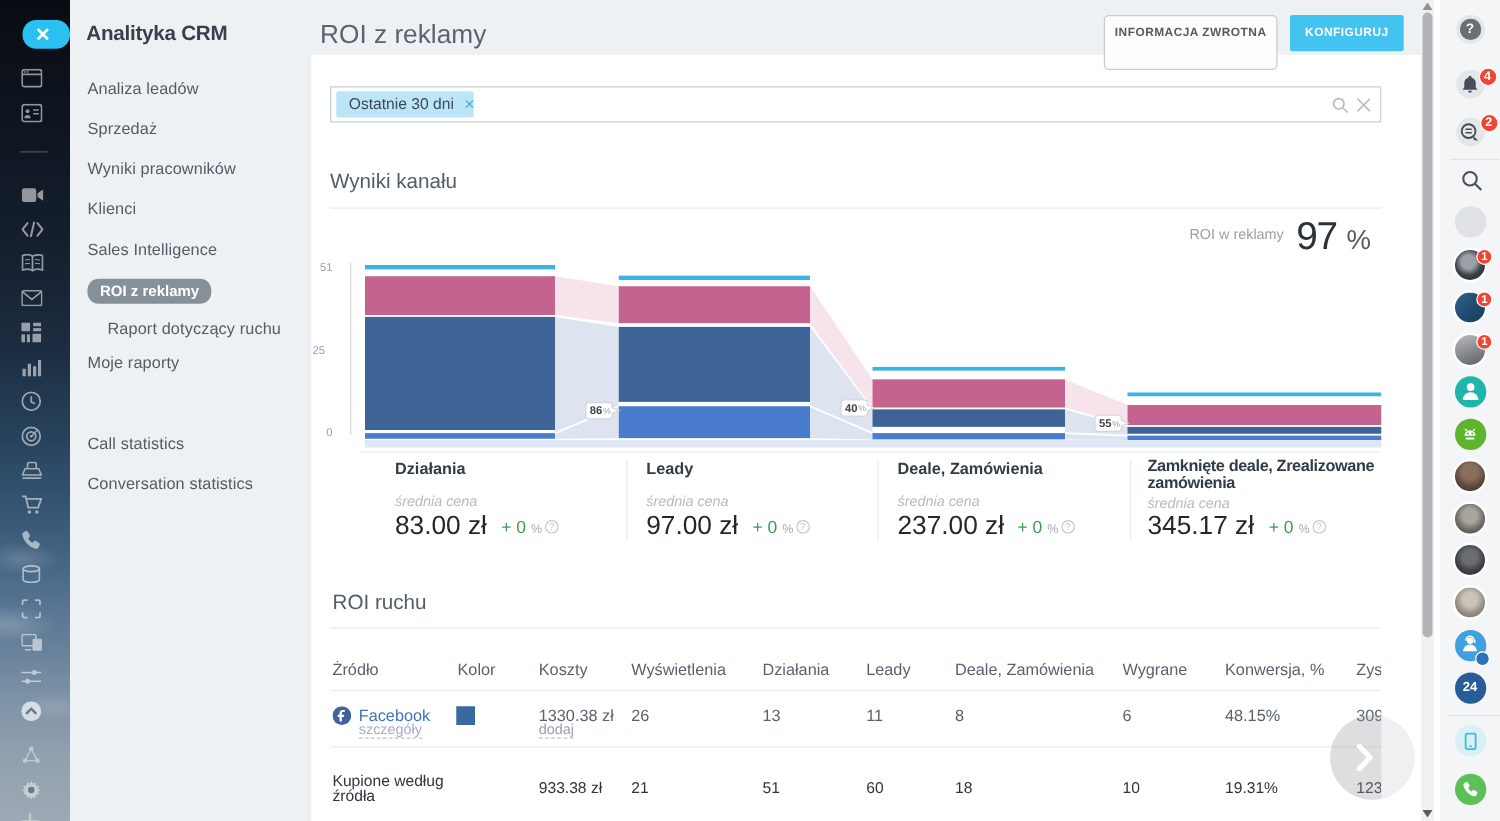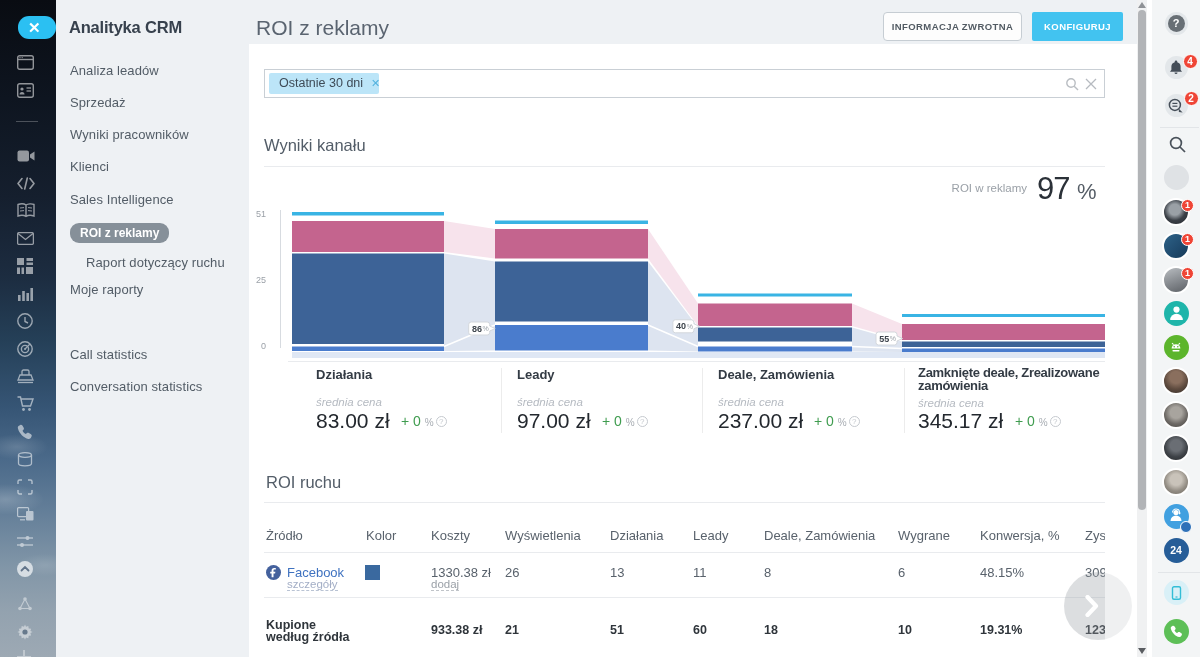--- a/index.html
+++ b/index.html
@@ -16,21 +16,21 @@
 #xbtn { left:18px; top:16px; width:38px; height:23px; background:#2bc0f2; border-radius:11px; }
 #xbtn span { position:absolute; left:10px; top:3px; color:#fff; font-size:15px; font-weight:bold; }
 
 
 #menutitle { left:69px; top:17.5px; font-size:16.5px; font-weight:bold; color:#37414d; letter-spacing:-0.2px; }
 .mitem { position:absolute; left:70px; font-size:13px; color:#525c66; letter-spacing:0.1px; white-space:nowrap; }
 #roipill { left:70px; top:222.5px; background:#869099; color:#fff; font-size:12px; font-weight:bold; padding:3px 10px 3px 10px; border-radius:9px; white-space:nowrap; }
 
 
 #pagetitle { left:256px; top:16px; font-size:21px; color:#5a6470; }
-#btn1 { left:883px; top:12px; width:139px; height:29px; background:#fdfdfd; border:1px solid #c6cdd3; border-radius:4px; color:#525b63; font-size:9.5px; font-weight:bold; text-align:center; line-height:27px; letter-spacing:0.4px; white-space:nowrap; }
+#btn1 { left:883px; top:12px; width:139px; height:44px; background:#fdfdfd; border:1px solid #c6cdd3; border-radius:4px; color:#525b63; font-size:9.5px; font-weight:bold; text-align:center; line-height:27px; letter-spacing:0.4px; white-space:nowrap; }
 #btn2 { left:1032px; top:12px; width:91px; height:29px; background:#42c3f0; border-radius:2px; color:#fff; font-size:9.5px; font-weight:bold; text-align:center; line-height:29px; letter-spacing:0.4px; white-space:nowrap; }
 .nw { white-space:nowrap; }
 
 
 #panel { left:249px; top:44px; width:889px; height:613px; background:#ffffff; }
 
 
 #filter { left:264px; top:69px; width:841px; height:29px; background:#fff; border:1px solid #c9cfd5; }
 #ftag { left:4px; top:3px; width:110px; height:21px; background:#bce5f8; border-radius:2px; font-size:12.5px; color:#3e4b57; line-height:21px; padding-left:10px; white-space:nowrap; }
 #ftag b { color:#53b2de; font-weight:normal; font-size:11px; margin-left:8px; }
@@ -43,21 +43,21 @@
 .stitle { position:absolute; font-size:13px; font-weight:bold; color:#333b44; }
 .scena { position:absolute; font-size:11.5px; color:#b5bac1;font-style:italic; }
 .sval  { position:absolute; font-size:21px; color:#23282e; }
 .sgrow { position:absolute; font-size:14px; color:#3f9c4f; }
 .sgrow i { font-style:normal; font-size:10px; color:#a7acb2; }
 .vsep { position:absolute; width:1px; background:#ececec; top:368px; height:65px; }
 
 
 .th { position:absolute; font-size:13px; color:#59626c; }
 .td { position:absolute; font-size:13px; color:#59626c; }
-.tb { position:absolute; font-size:12.5px; color:#2f353b; font-weight:bold; }
+.tb { position:absolute; font-size:12.5px; color:#2f353b; font-weight:normal; }
 .dashed { border-bottom:1px dashed #b9c3d4; }
 
 
 #sbtrack { left:1137px; top:0; width:10px; height:657px; background:#f0f1f2; }
 #sbthumb { left:1138px; top:10px; width:8px; height:500px; background:#b2b4b7; border-radius:4px; }
 
 
 #rightbar { left:1152px; top:0; width:48px; height:657px; background:#f3f5f6; }
 .rc { position:absolute; border-radius:50%; }
 .badge { position:absolute; width:13px; height:13px; border-radius:7px; background:#ef4536; border:1px solid #fff; color:#fff; font-size:9px; font-weight:bold; text-align:center; line-height:11px; }
@@ -98,21 +98,21 @@
 <div class="mitem" style="top:347px">Call statistics</div>
 <div class="mitem" style="top:379px">Conversation statistics</div>
 
 <div class="shead" style="left:264px;top:136px">Wyniki kanału</div>
 <div class="hline" style="left:264px;top:166px;width:841px"></div>
 
 <div class="abs nw" style="left:907px;top:182px;width:120px;text-align:right;font-size:11.5px;color:#9aa0a7">ROI w reklamy</div>
 <div class="abs nw" style="left:1037px;top:171px;font-size:31px;letter-spacing:-1px;color:#2b3138">97 <span style="font-size:22px;letter-spacing:0;color:#555d66">%</span></div>
 
 <div class="abs" style="left:250px;top:209px;width:16px;text-align:right;font-size:9px;color:#9ba1a8">51</div>
-<div class="abs" style="left:250px;top:275px;width:16px;text-align:right;font-size:9px;color:#9ba1a8">25</div>
+<div class="abs" style="left:250px;top:275px;width:16px;text-align:left;font-size:9px;color:#9ba1a8">25</div>
 <div class="abs" style="left:250px;top:341px;width:16px;text-align:right;font-size:9px;color:#9ba1a8">0</div>
 <svg class="abs" style="left:258px;top:205px" width="850" height="155" viewBox="0 0 850 155">
   <line x1="22.5" y1="5" x2="22.5" y2="143" stroke="#d7dbe0" stroke-width="1"></line>
 
   <polygon points="186,16 237,24 237,53.5 186,47" fill="#f7e3ec"></polygon>
   <polygon points="186,48.5 237,56.5 237,145.5 186,146" fill="#dde4f0"></polygon>
   <line x1="186" y1="141.5" x2="237" y2="120" stroke="#fff" stroke-width="1.5"></line>
 
   <polygon points="390,24 440,98.5 440,121 390,53.5" fill="#f7e3ec"></polygon>
   <polygon points="390,56.5 440,122.5 440,146.5 390,145.5" fill="#dde4f0"></polygon>

